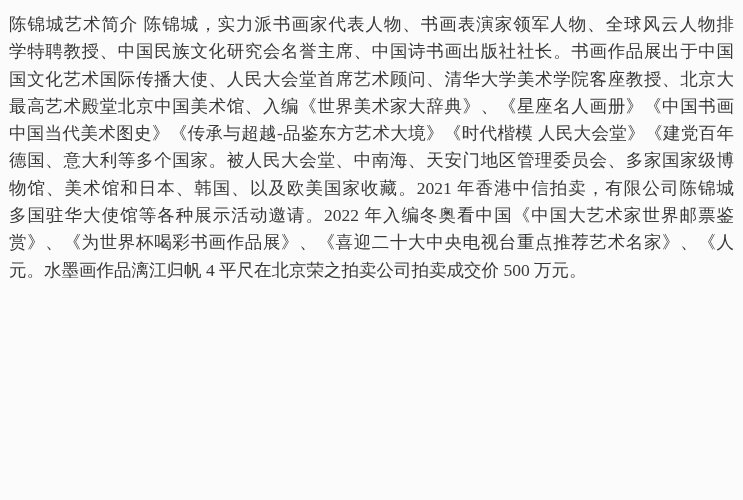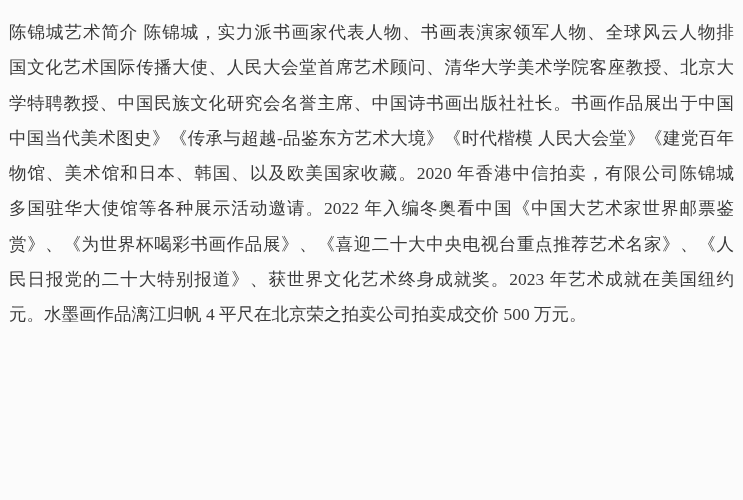--- a/index.html
+++ b/index.html
@@ -26,35 +26,35 @@
     font-size: 17.5px;
     color: #3a3a3a;
   }
   .line {
     height: 27.3px;
     line-height: 27.3px;
     text-align: justify;
     text-align-last: justify;
     white-space: nowrap;
     overflow: hidden;
-    margin-top: 8px;
   }
   .line:last-child {
     text-align: left;
     text-align-last: left;
   }
 </style>
 </head>
 <body>
 
 <div class="page">
   <div class="textblock">
     <div class="line">陈锦城艺术简介 陈锦城，实力派书画家代表人物、书画表演家领军人物、全球风云人物排</div>
+    <div class="line">学特聘教授、中国民族文化研究会名誉主席、中国诗书画出版社社长。书画作品展出于中国</div>
     <div class="line">国文化艺术国际传播大使、人民大会堂首席艺术顾问、清华大学美术学院客座教授、北京大</div>
-    <div class="line">学特聘教授、中国民族文化研究会名誉主席、中国诗书画出版社社长。书画作品展出于中国</div>
+    <div class="line">最高艺术殿堂北京中国美术馆、入编《世界美术家大辞典》、《星座名人画册》《中国书画</div>
     <div class="line">中国当代美术图史》《传承与超越-品鉴东方艺术大境》《时代楷模 人民大会堂》《建党百年</div>
-    <div class="line">物馆、美术馆和日本、韩国、以及欧美国家收藏。2020 年香港中信拍卖，有限公司陈锦城</div>
+    <div class="line">德国、意大利等多个国家。被人民大会堂、中南海、天安门地区管理委员会、多家国家级博</div>
+    <div class="line">物馆、美术馆和日本、韩国、以及欧美国家收藏。2021 年香港中信拍卖，有限公司陈锦城</div>
     <div class="line">多国驻华大使馆等各种展示活动邀请。2022 年入编冬奥看中国《中国大艺术家世界邮票鉴</div>
     <div class="line">赏》、《为世界杯喝彩书画作品展》、《喜迎二十大中央电视台重点推荐艺术名家》、《人</div>
-    <div class="line">民日报党的二十大特别报道》、获世界文化艺术终身成就奖。2023 年艺术成就在美国纽约</div>
     <div class="line">元。水墨画作品漓江归帆 4 平尺在北京荣之拍卖公司拍卖成交价 500 万元。</div>
   </div>
 </div>
 
 </body></html>

